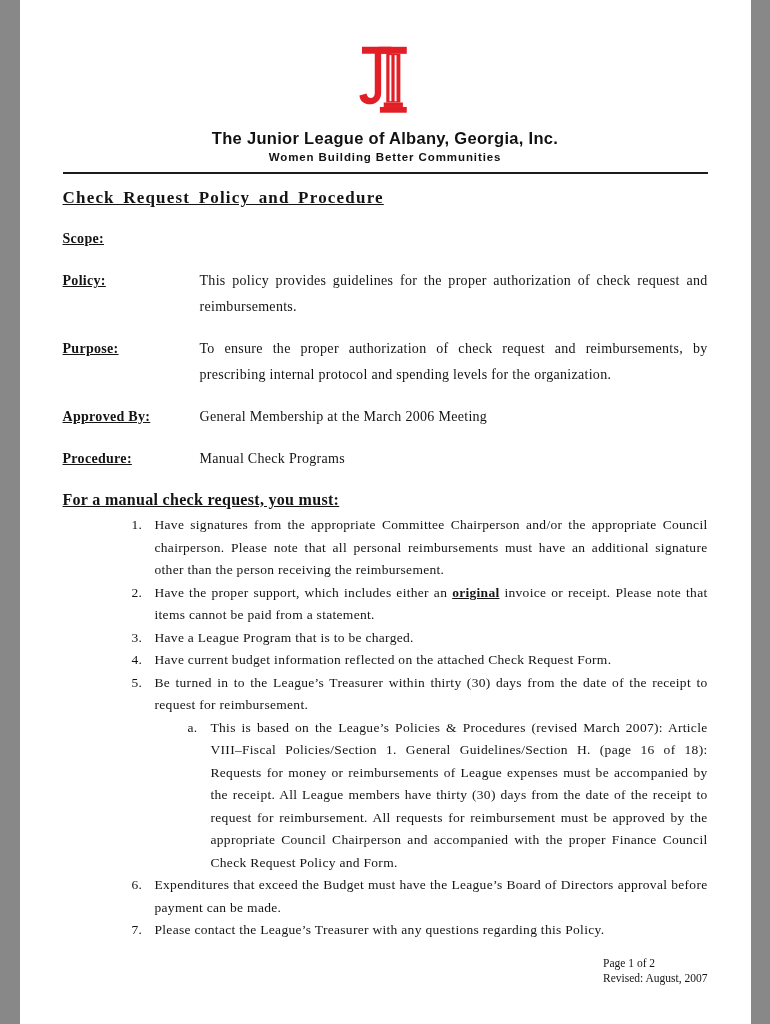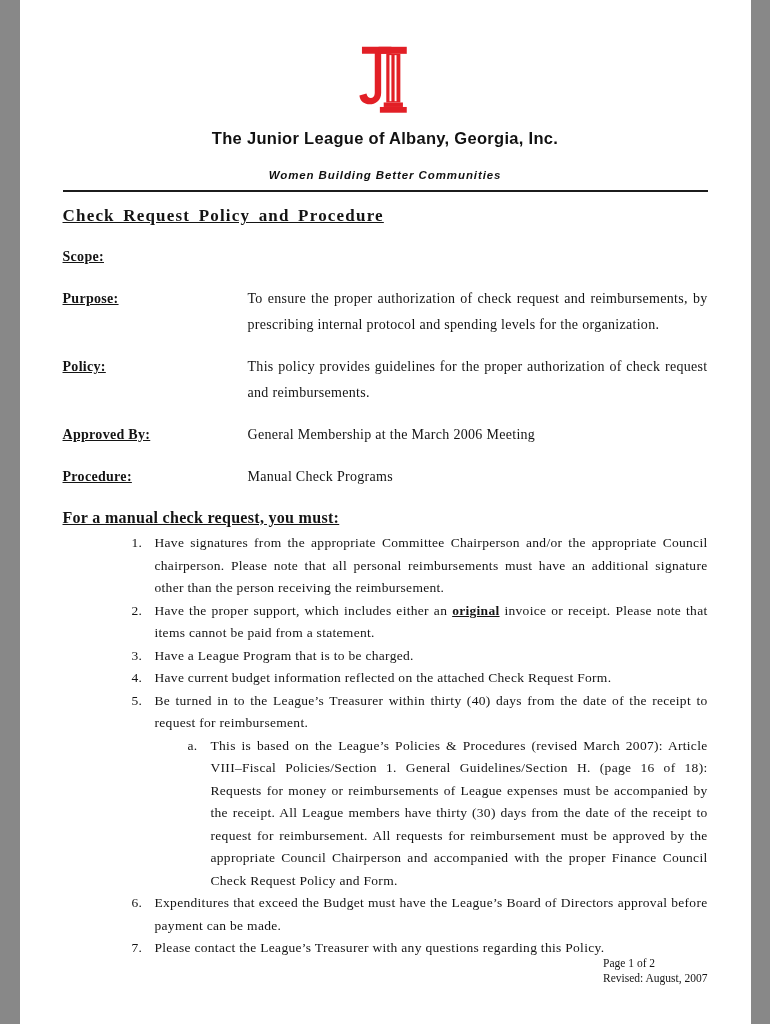--- a/index.html
+++ b/index.html
@@ -10,35 +10,34 @@
     font-family:"Liberation Serif", serif; color:#141414;
     padding:0 43px;
   }
   .header { text-align:center; padding-top:44px; }
   .logo-wrap { display:inline-block; line-height:0; }
   .org-name {
     font-family:"Liberation Sans", sans-serif; font-weight:bold;
     font-size:16.5px; letter-spacing:0.3px; margin-top:5px; color:#111;
   }
   .tagline {
-    font-family:"Liberation Sans", sans-serif; font-weight:bold; font-style:italic;
-    font-size:11.5px; letter-spacing:0.9px; margin-top:21px; color:#111;
+    font-family:"Liberation Sans", sans-serif; font-weight:bold; 
+    font-size:11.5px; letter-spacing:0.9px; margin-top:3px; color:#111;
   }
   .rule { border:0; border-top:2px solid #1c1c1c; margin-top:9px; }
   .doc-title {
     text-align:left; font-size:17px; font-weight:bold;
     text-decoration:underline; letter-spacing:1.2px; word-spacing:3px;
     margin-top:14px;
   }
   .fields { margin-top:18px; }
   .field-row {
     display:grid; grid-template-columns:137px 1fr;
     font-size:14px; line-height:26px; letter-spacing:0.3px;
     margin-bottom:16px;
-    gap:48px;
   }
   .field-label { font-weight:bold; text-decoration:underline; }
   .field-value { text-align:justify; }
   .section-heading {
     font-size:16px; font-weight:bold; text-decoration:underline;
     letter-spacing:0.3px; line-height:24px; margin-top:8px;
   }
   .list { margin-top:2px; padding-left:69px; }
   .li { display:flex; font-size:13.5px; line-height:22.5px; letter-spacing:0.3px; }
   .li .num { flex:0 0 23px; }
@@ -74,26 +73,26 @@
     <hr class="rule">
   </div>
 
   <div class="doc-title">Check Request Policy and Procedure</div>
 
   <div class="fields">
     <div class="field-row">
       <span class="field-label">Scope:</span>
     </div>
     <div class="field-row">
+      <span class="field-label">Policy:</span>
+      <span class="field-value">This policy provides guidelines for the proper authorization of check request and reimbursements.</span>
+    </div>
+    <div class="field-row">
       <span class="field-label">Purpose:</span>
       <span class="field-value">To ensure the proper authorization of check request and reimbursements, by prescribing internal protocol and spending levels for the organization.</span>
-    </div>
-    <div class="field-row">
-      <span class="field-label">Policy:</span>
-      <span class="field-value">This policy provides guidelines for the proper authorization of check request and reimbursements.</span>
     </div>
     <div class="field-row">
       <span class="field-label">Approved By:</span>
       <span class="field-value">General Membership at the March 2006 Meeting</span>
     </div>
     <div class="field-row">
       <span class="field-label">Procedure:</span>
       <span class="field-value">Manual Check Programs</span>
     </div>
   </div>
@@ -112,21 +111,21 @@
     <div class="li">
       <span class="num">3.</span>
       <div class="txt">Have a League Program that is to be charged.</div>
     </div>
     <div class="li">
       <span class="num">4.</span>
       <div class="txt">Have current budget information reflected on the attached Check Request Form.</div>
     </div>
     <div class="li">
       <span class="num">5.</span>
-      <div class="txt">Be turned in to the League’s Treasurer within thirty (40) days from the date of the receipt to request for reimbursement.</div>
+      <div class="txt">Be turned in to the League’s Treasurer within thirty (30) days from the date of the receipt to request for reimbursement.</div>
     </div>
     <div class="li sub">
       <span class="num">a.</span>
       <div class="txt">This is based on the League’s Policies &amp; Procedures (revised March 2007): Article VIII–Fiscal Policies/Section 1. General Guidelines/Section H. (page 16 of 18): Requests for money or reimbursements of League expenses must be accompanied by the receipt. All League members have thirty (30) days from the date of the receipt to request for reimbursement.  All requests for reimbursement must be approved by the appropriate Council Chairperson and accompanied with the proper Finance Council Check Request Policy and Form.</div>
     </div>
     <div class="li">
       <span class="num">6.</span>
       <div class="txt">Expenditures that exceed the Budget must have the League’s Board of Directors approval before payment can be made.</div>
     </div>
     <div class="li">

